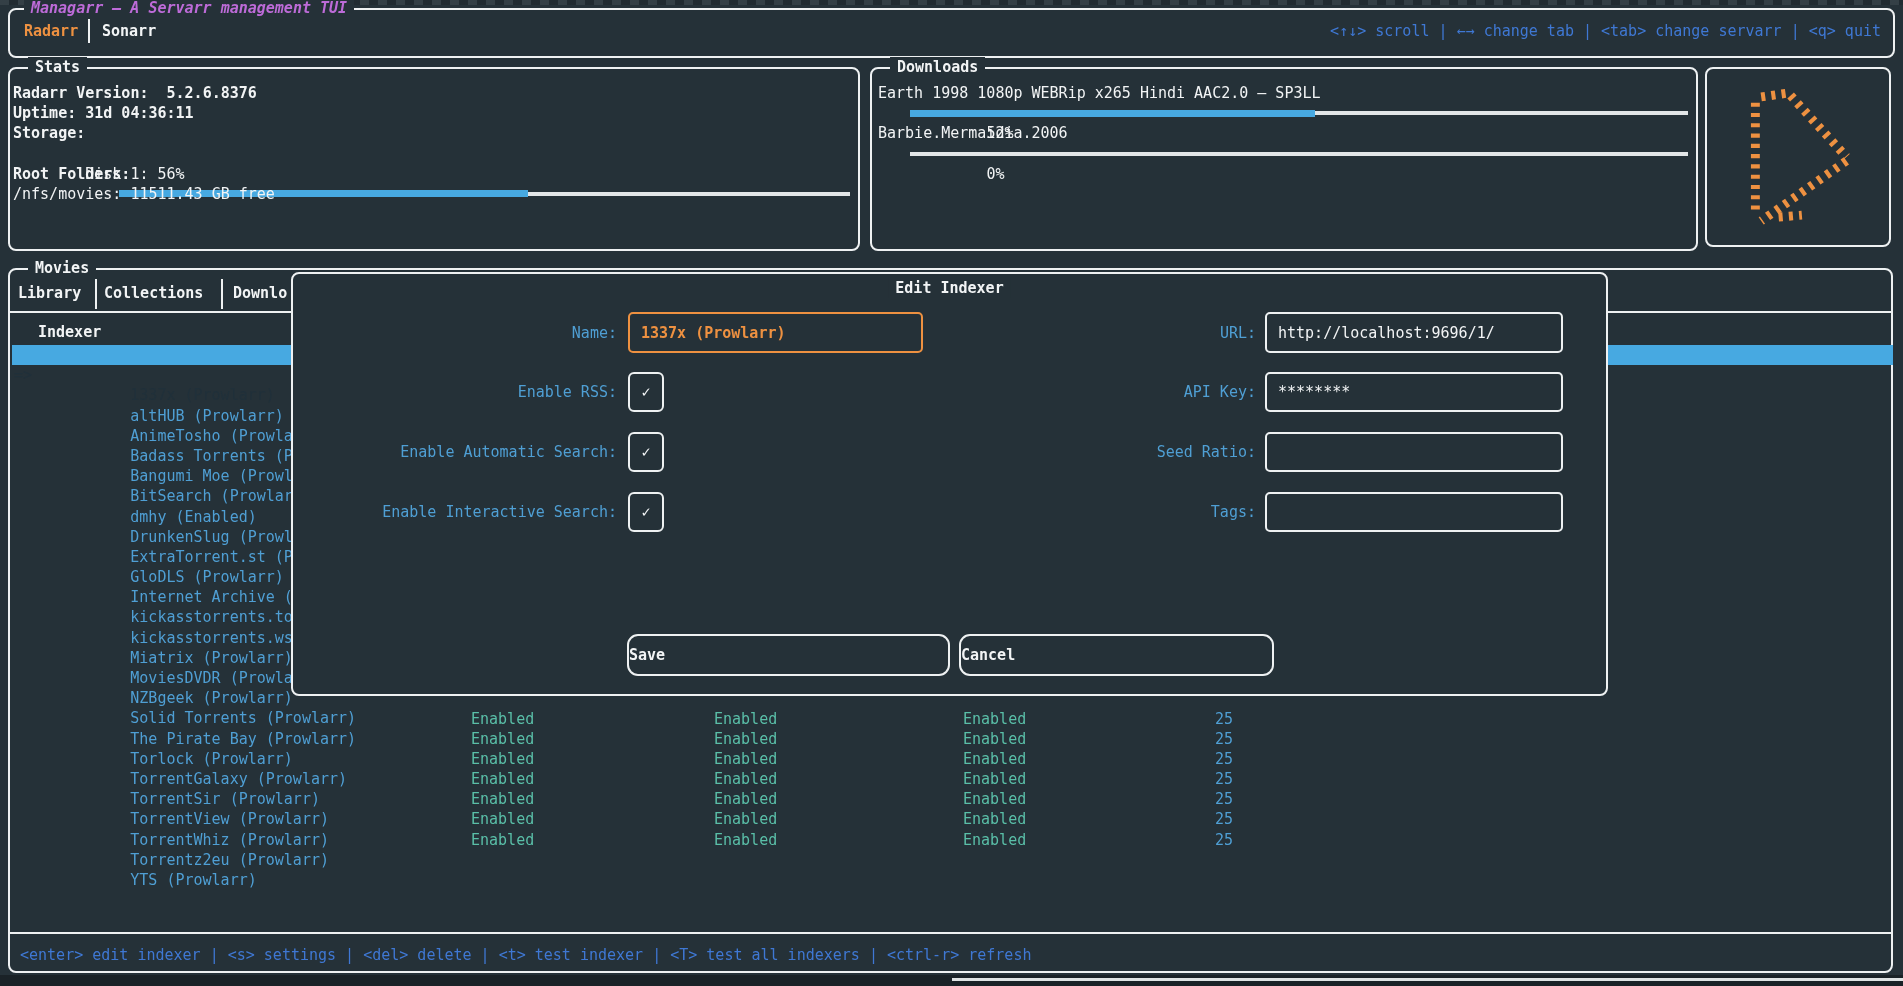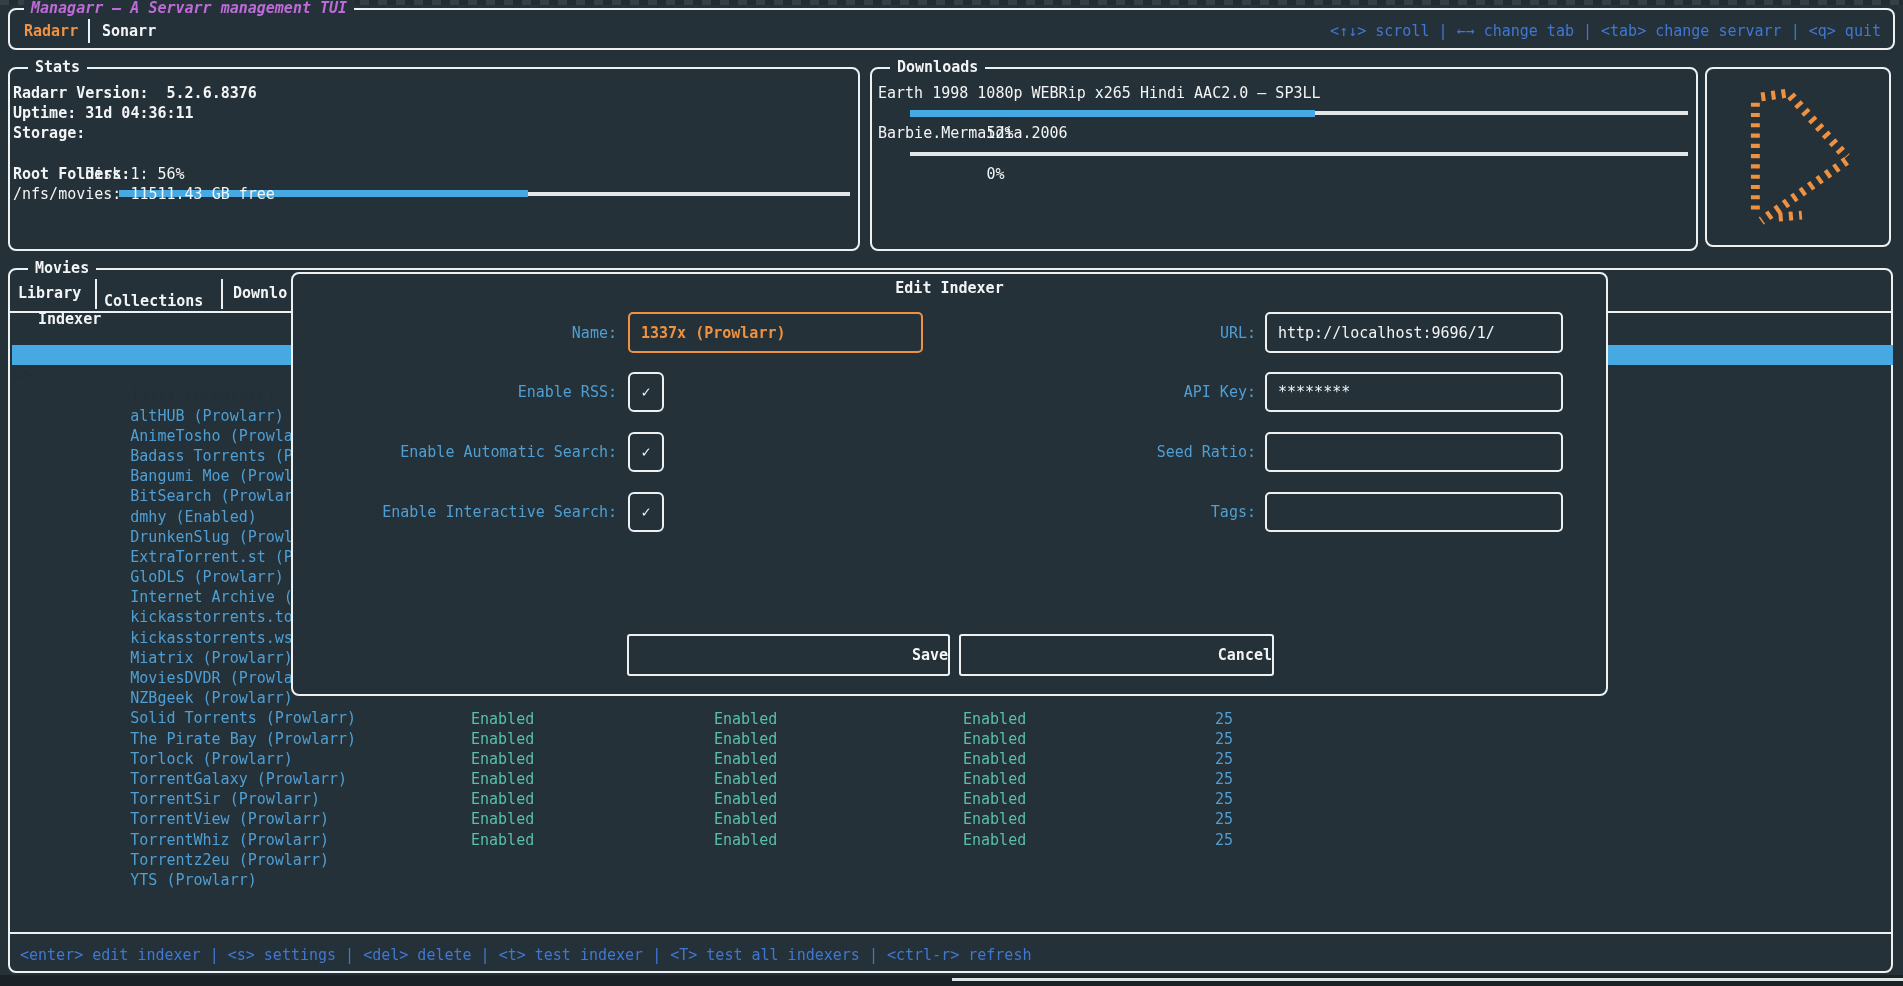--- a/index.html
+++ b/index.html
@@ -63,37 +63,37 @@
   .m-label{position:absolute; display:flex; align-items:center; justify-content:flex-end;
            color:var(--blue); white-space:pre;}
   .m-label.lcol{left:0; width:324px;}
   .m-label.rcol{left:763px; width:200px;}
   .m-input{position:absolute; border:2px solid var(--border); border-radius:5px;
            display:flex; align-items:center; padding-left:11px; white-space:pre;}
   .m-input.focus{border-color:var(--orange); color:var(--orange); font-weight:bold;}
   .m-check{position:absolute; left:335px; width:36px; height:40px; border:2px solid var(--border);
            border-radius:6px; display:flex; align-items:center; justify-content:center;
            font-weight:bold; font-size:15px;}
-  .m-btn{position:absolute; top:360px; height:42px; border:2px solid var(--border); border-radius:3px;
-         display:flex; align-items:center; justify-content:flex-end; font-weight:bold;}
+  .m-btn{position:absolute; top:360px; height:42px; border:2px solid var(--border); border-radius:11px;
+         display:flex; align-items:center; justify-content:flex-start; font-weight:bold;}
 
   
   .bottom-band{left:0; top:975px; width:100%; height:11px; background:var(--bg-dark);}
   .bottom-line{left:952px; top:978px; width:951px; height:3px; background:#dfe3e4; position:absolute;}
 
   .logo-wrap{position:absolute; inset:0; display:flex; align-items:center; justify-content:center;}
 </style>
 </head>
 <body>
 
 <div class="screen">
 
   <div class="abs artifact-top"></div>
 
-  <div class="box" style="left:8px; top:8px; width:1887px; height:42px;">
+  <div class="box" style="left:8px; top:8px; width:1887px; height:50px;">
     <span class="legend" style="left:14px; color:var(--magenta); font-style:italic;">Managarr – A Servarr management TUI</span>
     <span class="abs bold orange" style="left:14px; top:10px; line-height:22px;">Radarr</span>
     <span class="vsep" style="left:78px; top:9px; height:24px;"></span>
     <span class="abs bold" style="left:92px; top:10px; line-height:22px;">Sonarr</span>
     <span class="abs kblue" style="right:12px; top:10px; line-height:22px; white-space:pre;">&lt;↑↓&gt; scroll | ←→ change tab | &lt;tab&gt; change servarr | &lt;q&gt; quit</span>
   </div>
 
   <div class="box" style="left:8px; top:67px; width:852px; height:184px;">
     <span class="legend">Stats</span>
     <div class="abs" style="left:3px; top:14px; right:6px;">
@@ -151,26 +151,26 @@
         </g>
       </svg>
     </div>
   </div>
 
   <div class="box" style="left:8px; top:268px; width:1885px; height:705px;">
     <span class="legend">Movies</span>
 
     <span class="abs bold" style="left:8px; top:12px; line-height:22px;">Library</span>
     <span class="vsep" style="left:85px; top:9px; height:30px;"></span>
-    <span class="abs bold" style="left:94px; top:20px; line-height:22px;">Collections</span>
+    <span class="abs bold" style="left:94px; top:12px; line-height:22px;">Collections</span>
     <span class="vsep" style="left:211px; top:9px; height:30px;"></span>
     <span class="abs bold" style="left:223px; top:12px; line-height:22px;">Downlo</span>
     <div class="abs" style="left:0; right:0; top:41px; height:2px; background:var(--border);"></div>
 
-    <span class="abs bold" style="left:28px; top:39px; line-height:20.2px;">Indexer</span>
+    <span class="abs bold" style="left:28px; top:52px; line-height:20.2px;">Indexer</span>
 
     <div class="idx-rows">
 
         <div class="idx-row selected">
           <span class="idx-prefix">=&gt;</span>
           <span class="idx-name">1337x (Prowlarr)</span>
         </div>
 
         <div class="idx-row">
           <span class="idx-prefix"></span>

